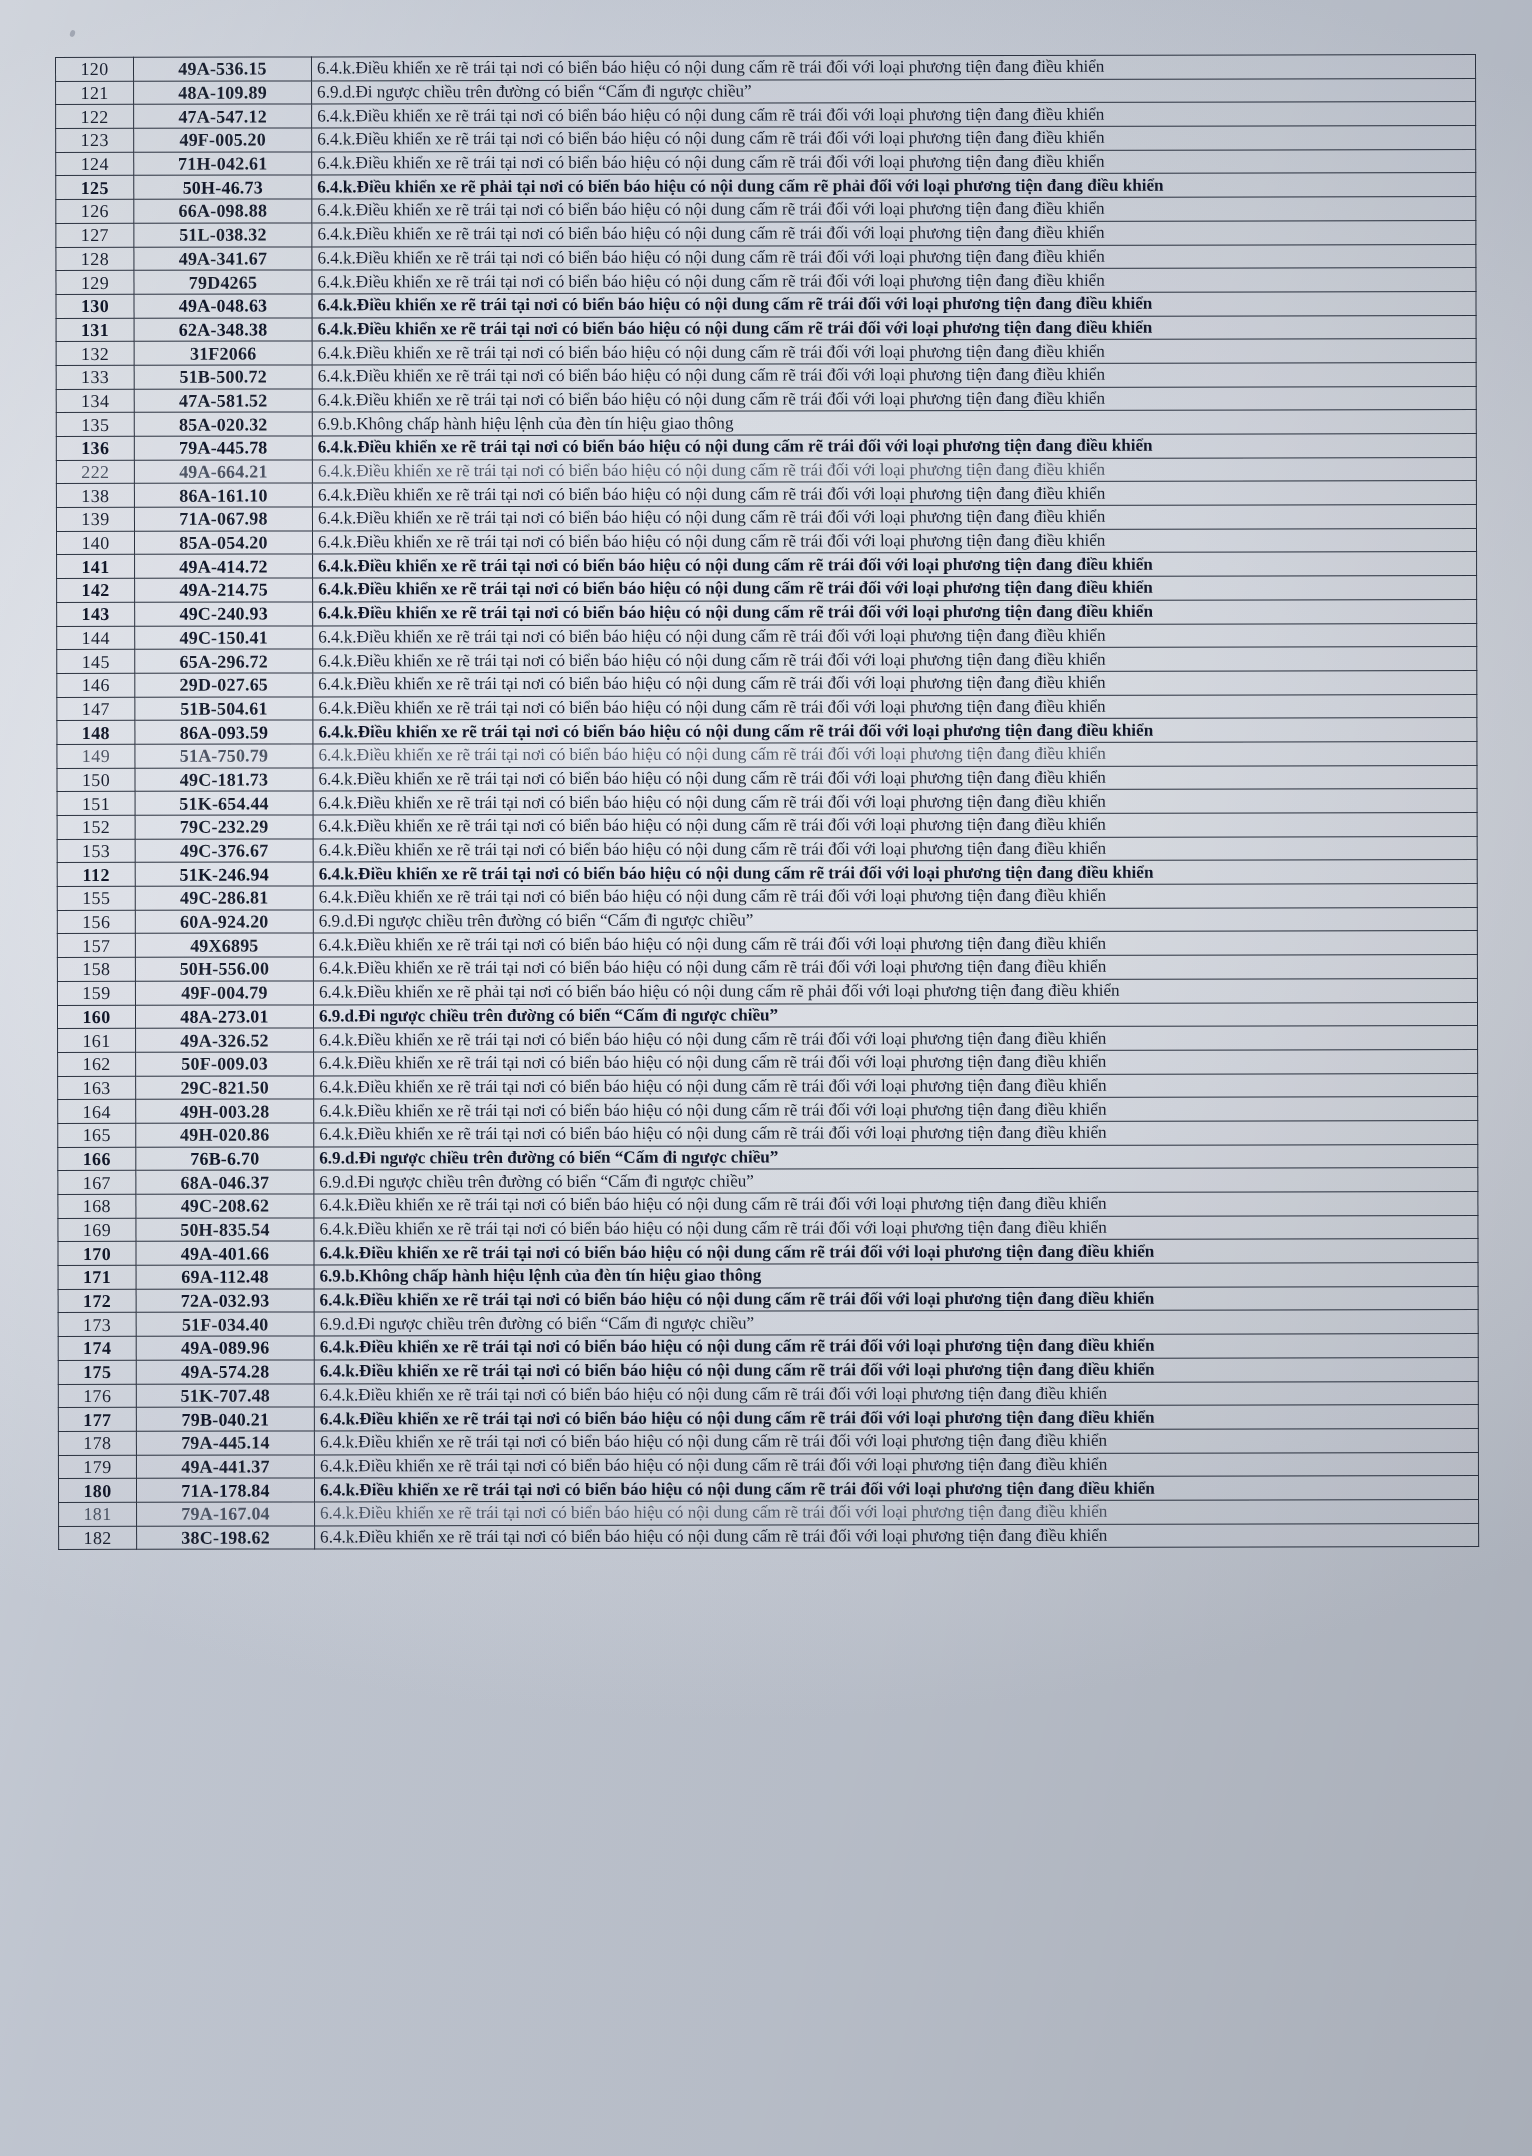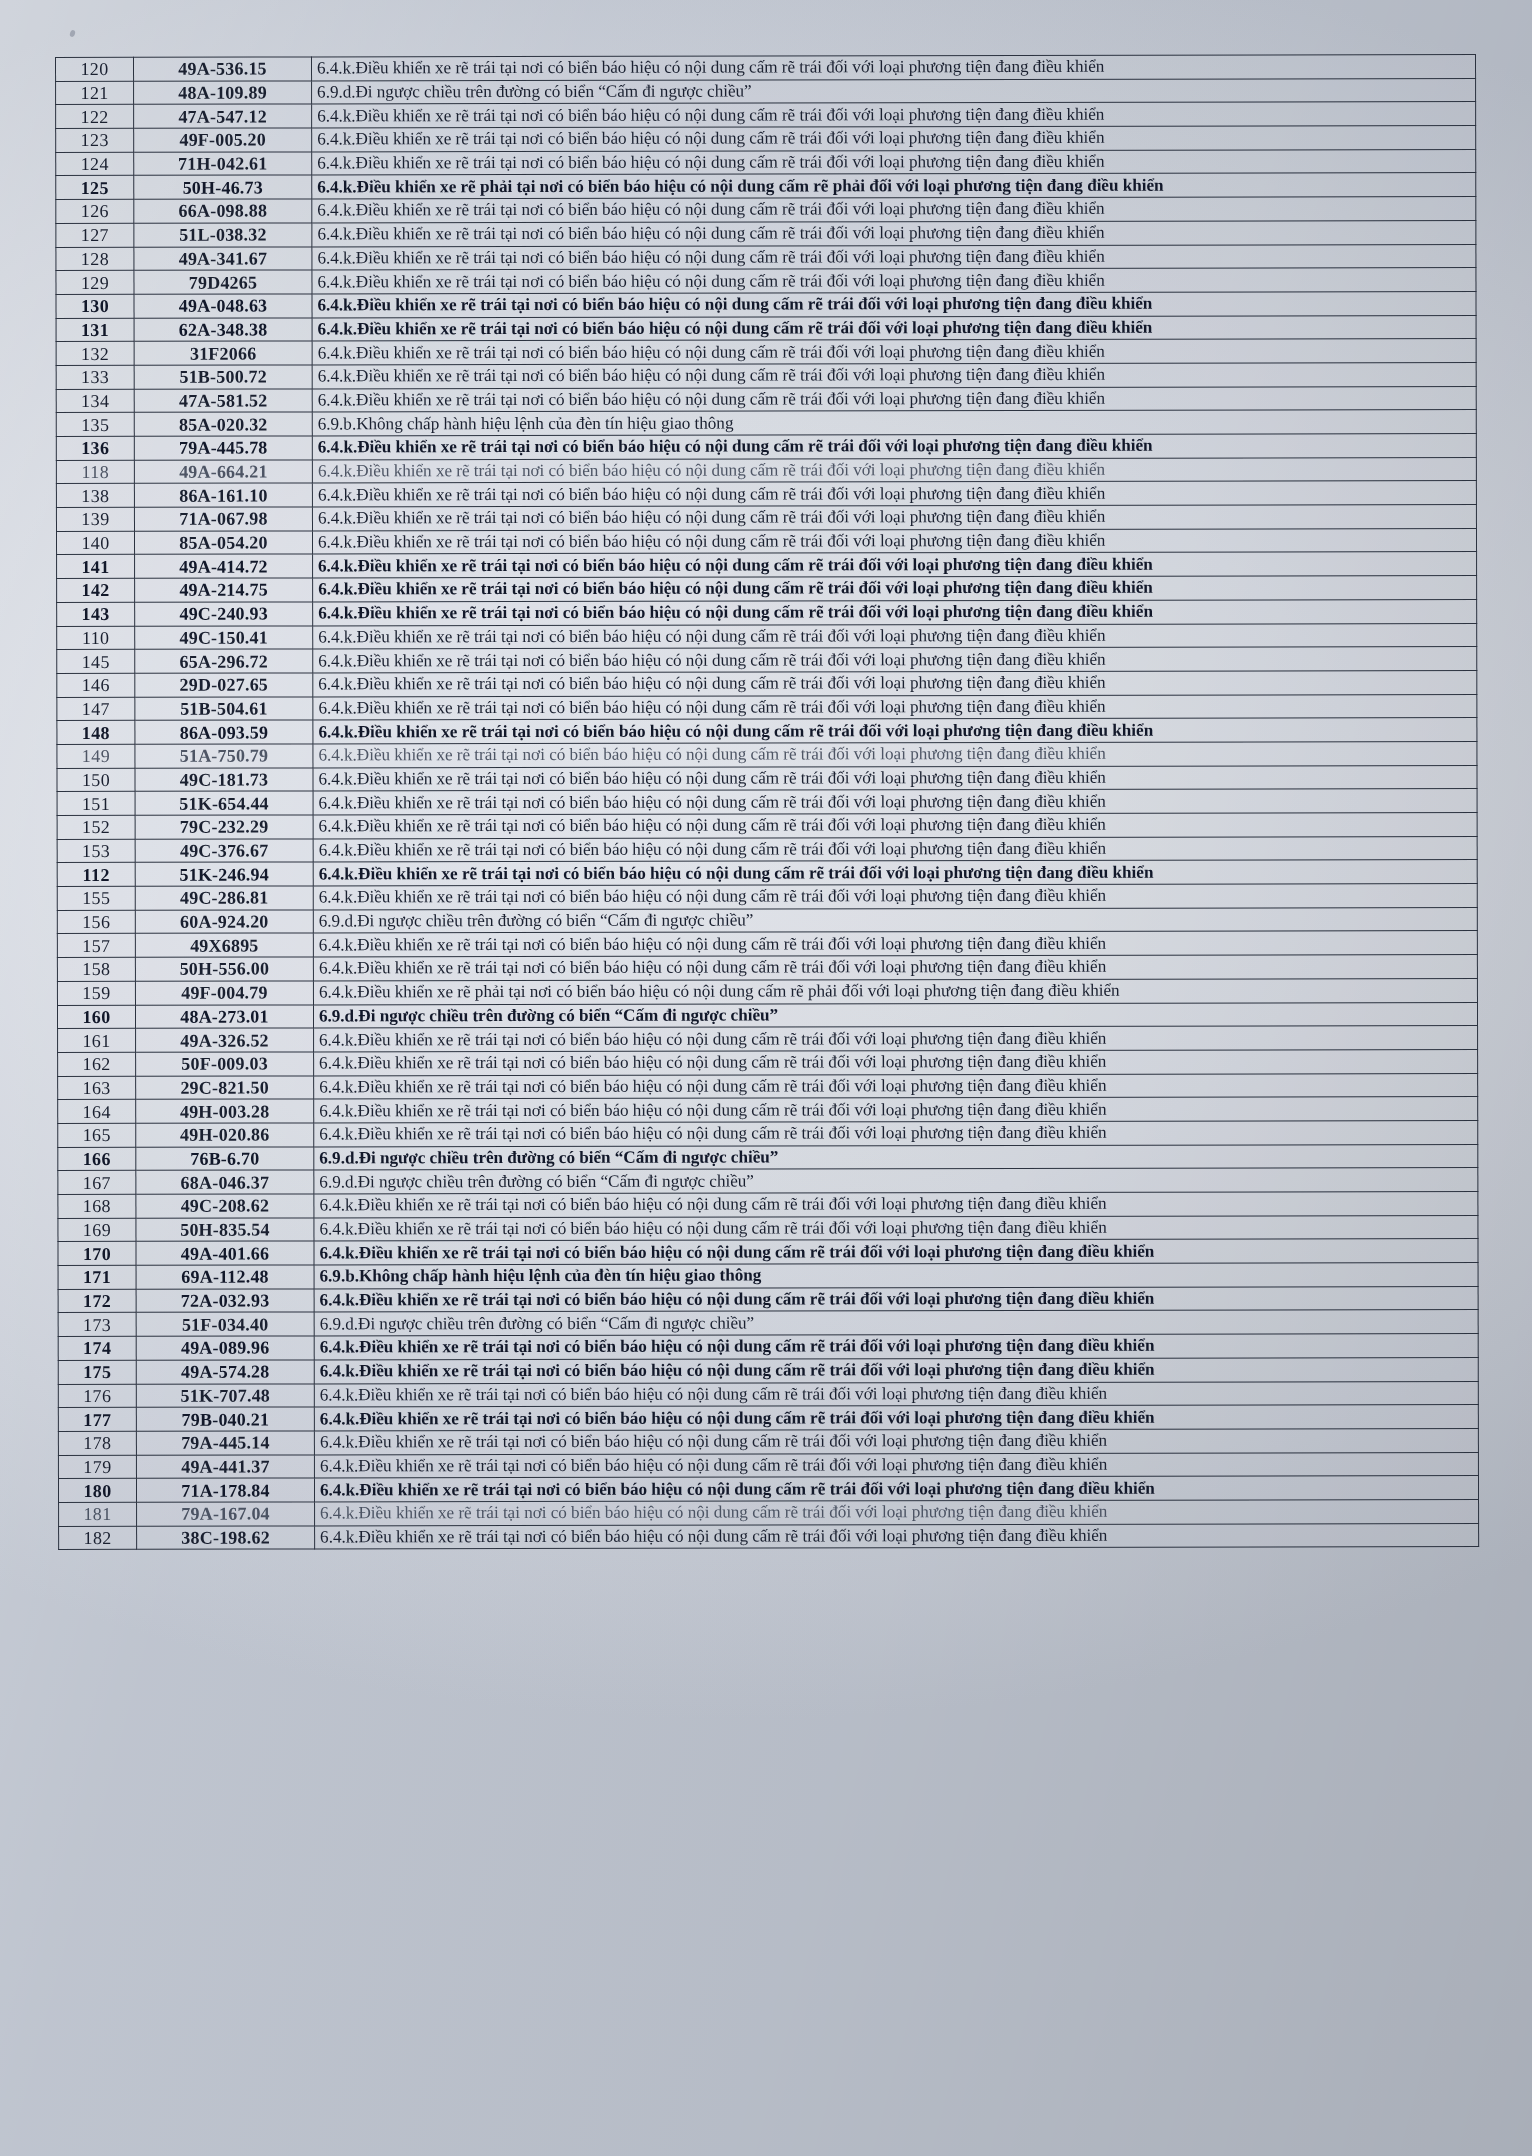--- a/index.html
+++ b/index.html
@@ -173,21 +173,21 @@
             <td class="idx">135</td>
             <td class="plate">85A-020.32</td>
             <td class="desc">6.9.b.Không chấp hành hiệu lệnh của đèn tín hiệu giao thông</td>
           </tr>
           <tr class="bold-row">
             <td class="idx">136</td>
             <td class="plate">79A-445.78</td>
             <td class="desc">6.4.k.Điều khiển xe rẽ trái tại nơi có biển báo hiệu có nội dung cấm rẽ trái đối với loại phương tiện đang điều khiển</td>
           </tr>
           <tr class="faint-row">
-            <td class="idx">118</td>
+            <td class="idx">222</td>
             <td class="plate">49A-664.21</td>
             <td class="desc">6.4.k.Điều khiển xe rẽ trái tại nơi có biển báo hiệu có nội dung cấm rẽ trái đối với loại phương tiện đang điều khiển</td>
           </tr>
           <tr>
             <td class="idx">138</td>
             <td class="plate">86A-161.10</td>
             <td class="desc">6.4.k.Điều khiển xe rẽ trái tại nơi có biển báo hiệu có nội dung cấm rẽ trái đối với loại phương tiện đang điều khiển</td>
           </tr>
           <tr>
             <td class="idx">139</td>
@@ -208,21 +208,21 @@
             <td class="idx">142</td>
             <td class="plate">49A-214.75</td>
             <td class="desc">6.4.k.Điều khiển xe rẽ trái tại nơi có biển báo hiệu có nội dung cấm rẽ trái đối với loại phương tiện đang điều khiển</td>
           </tr>
           <tr class="bold-row">
             <td class="idx">143</td>
             <td class="plate">49C-240.93</td>
             <td class="desc">6.4.k.Điều khiển xe rẽ trái tại nơi có biển báo hiệu có nội dung cấm rẽ trái đối với loại phương tiện đang điều khiển</td>
           </tr>
           <tr>
-            <td class="idx">110</td>
+            <td class="idx">144</td>
             <td class="plate">49C-150.41</td>
             <td class="desc">6.4.k.Điều khiển xe rẽ trái tại nơi có biển báo hiệu có nội dung cấm rẽ trái đối với loại phương tiện đang điều khiển</td>
           </tr>
           <tr>
             <td class="idx">145</td>
             <td class="plate">65A-296.72</td>
             <td class="desc">6.4.k.Điều khiển xe rẽ trái tại nơi có biển báo hiệu có nội dung cấm rẽ trái đối với loại phương tiện đang điều khiển</td>
           </tr>
           <tr>
             <td class="idx">146</td>

